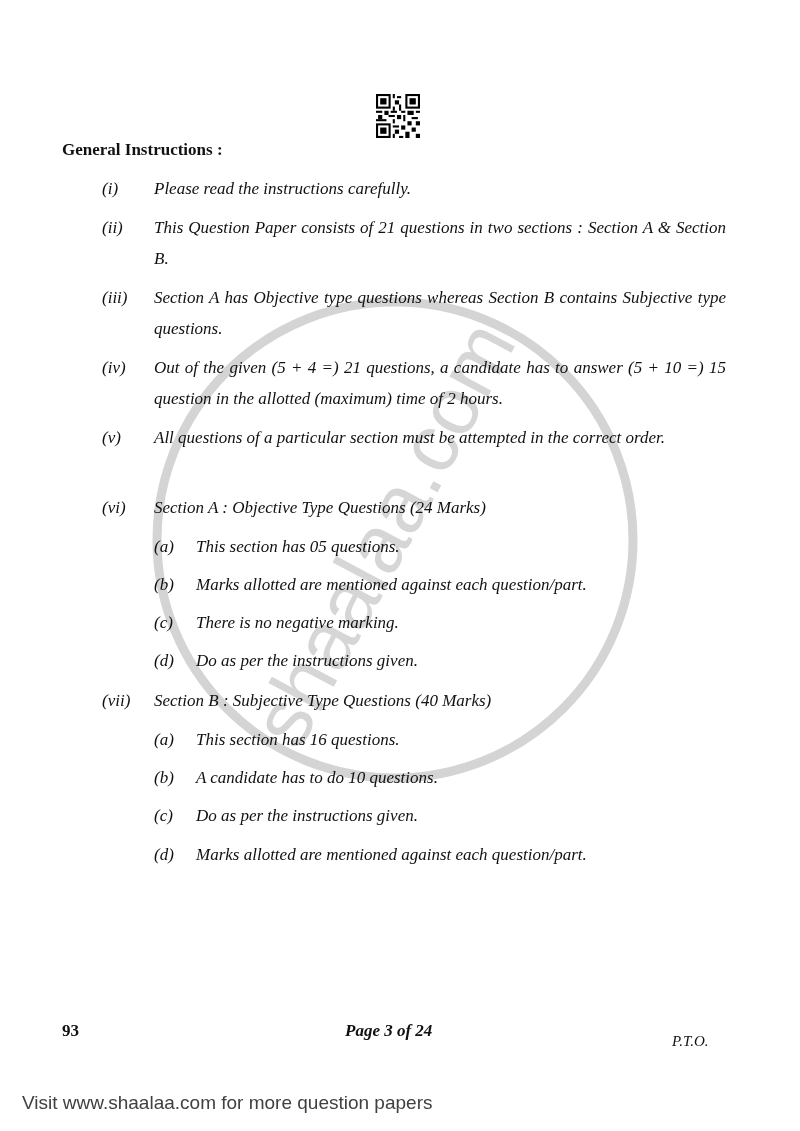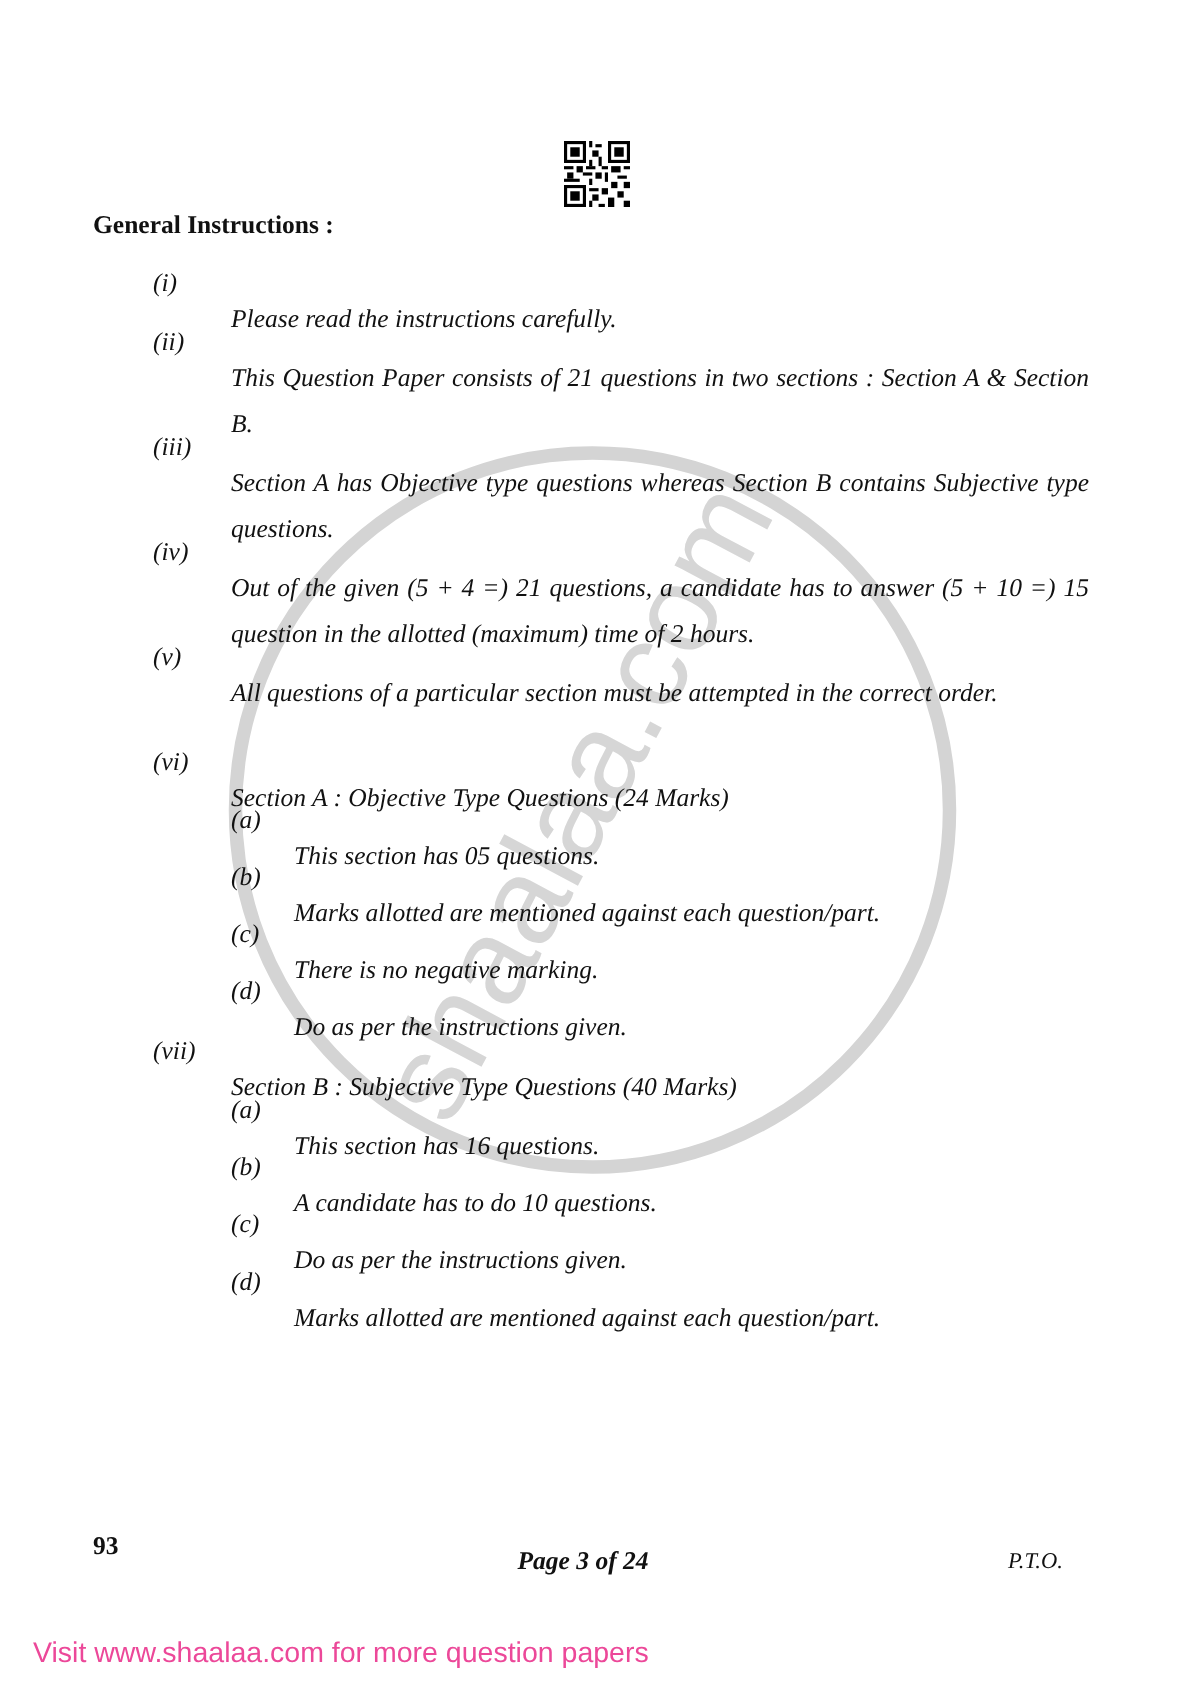--- a/index.html
+++ b/index.html
@@ -2,26 +2,26 @@
 <html><head>
 <meta charset="utf-8">
 <style>
   html, body { margin: 0; padding: 0; background: #ffffff; }
   body { width: 800px; height: 1131px; position: relative; overflow: hidden; color: #111; }
   .qr { position: absolute; left: 376px; top: 94px; width: 44px; height: 44px; }
   .watermark { position: absolute; left: 150px; top: 295px; width: 500px; height: 500px; pointer-events: none; }
   .heading { position: absolute; left: 62px; top: 140px; font-family: Liberation Serif, serif; font-weight: bold; font-size: 17px; }
   .item { position: absolute; font-family: "Liberation Serif", serif; font-style: italic; font-size: 17px; line-height: 31px; }
   .num { position: absolute; left: 102px; }
-  .txt { position: absolute; left: 154px; width: 572px; text-align: justify; text-align-last: left; margin-top: 24px; }
+  .txt { position: absolute; left: 154px; width: 572px; text-align: justify; text-align-last: left; }
   .sub .num { left: 154px; }
   .sub .txt { left: 196px; width: 530px; }
   b { font-weight: normal; }
   .footer { position: absolute; top: 1021px; font-family: "Liberation Serif", serif; font-size: 17px; font-weight: bold; }
-  .visit { position: absolute; left: 22px; top: 1092px; font-family: "Liberation Sans", sans-serif; font-size: 19px; color: #ec4899; }
+  .visit { position: absolute; left: 22px; top: 1092px; font-family: "Liberation Sans", sans-serif; font-size: 19px; color: #404040; }
 </style>
 </head>
 <body>
 
 <svg class="qr" viewBox="0 0 21 21">
   <rect width="21" height="21" fill="#fff"></rect>
   <g fill="#000">
     <rect x="0" y="0" width="7" height="7"></rect>
       <rect x="1" y="1" width="5" height="5" fill="#fff"></rect>
       <rect x="2" y="2" width="3" height="3"></rect>
@@ -126,16 +126,16 @@
       <span class="num">(c)</span>
       <span class="txt">Do as per the instructions given.</span>
     </div>
     <div class="item sub" style="top: 839px;">
       <span class="num">(d)</span>
       <span class="txt">Marks allotted are mentioned against each question/part.</span>
     </div>
   </div>
 
 <div class="footer" style="left:62px;">93</div>
-<div class="footer" style="left:345px; font-style:italic;margin-top:10px;">Page 3 of 24</div>
+<div class="footer" style="left:345px; font-style:italic;">Page 3 of 24</div>
 <div class="footer" style="left:672px; font-style:italic; font-weight:normal; font-size:15px;margin-top:12px;">P.T.O.</div>
 
 <div class="visit">Visit www.shaalaa.com for more question papers</div>
 
 </body></html>

